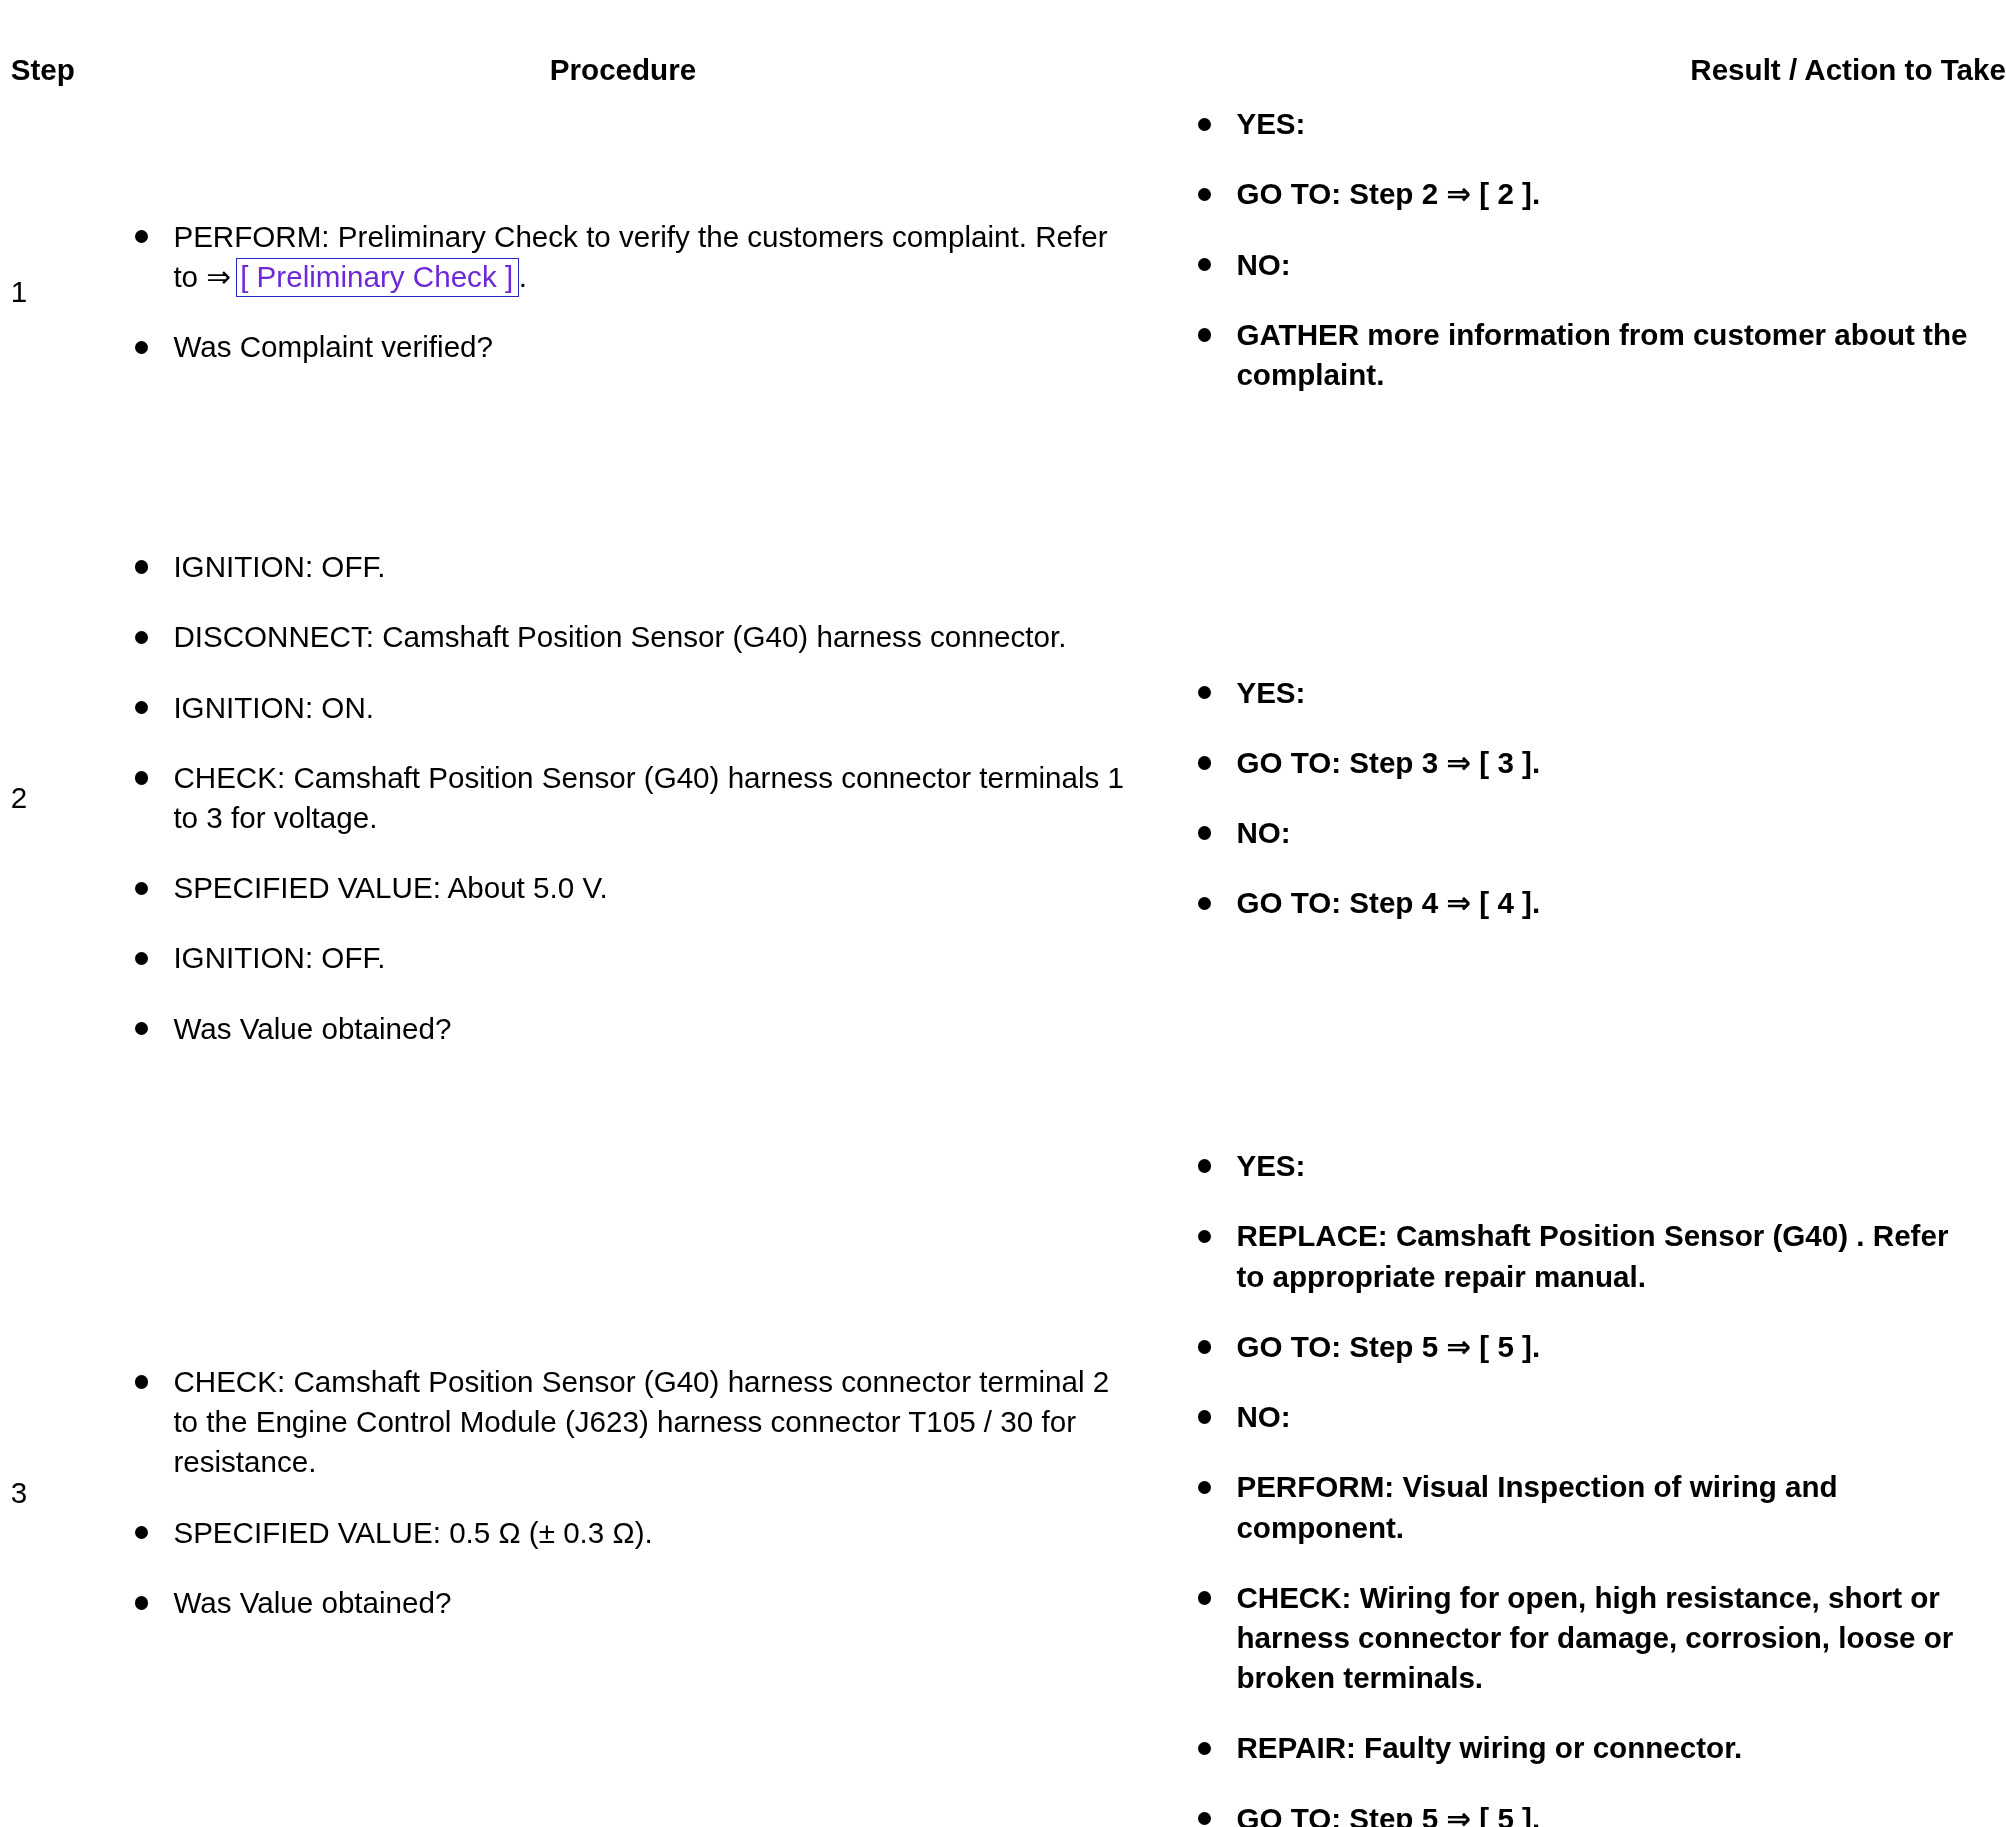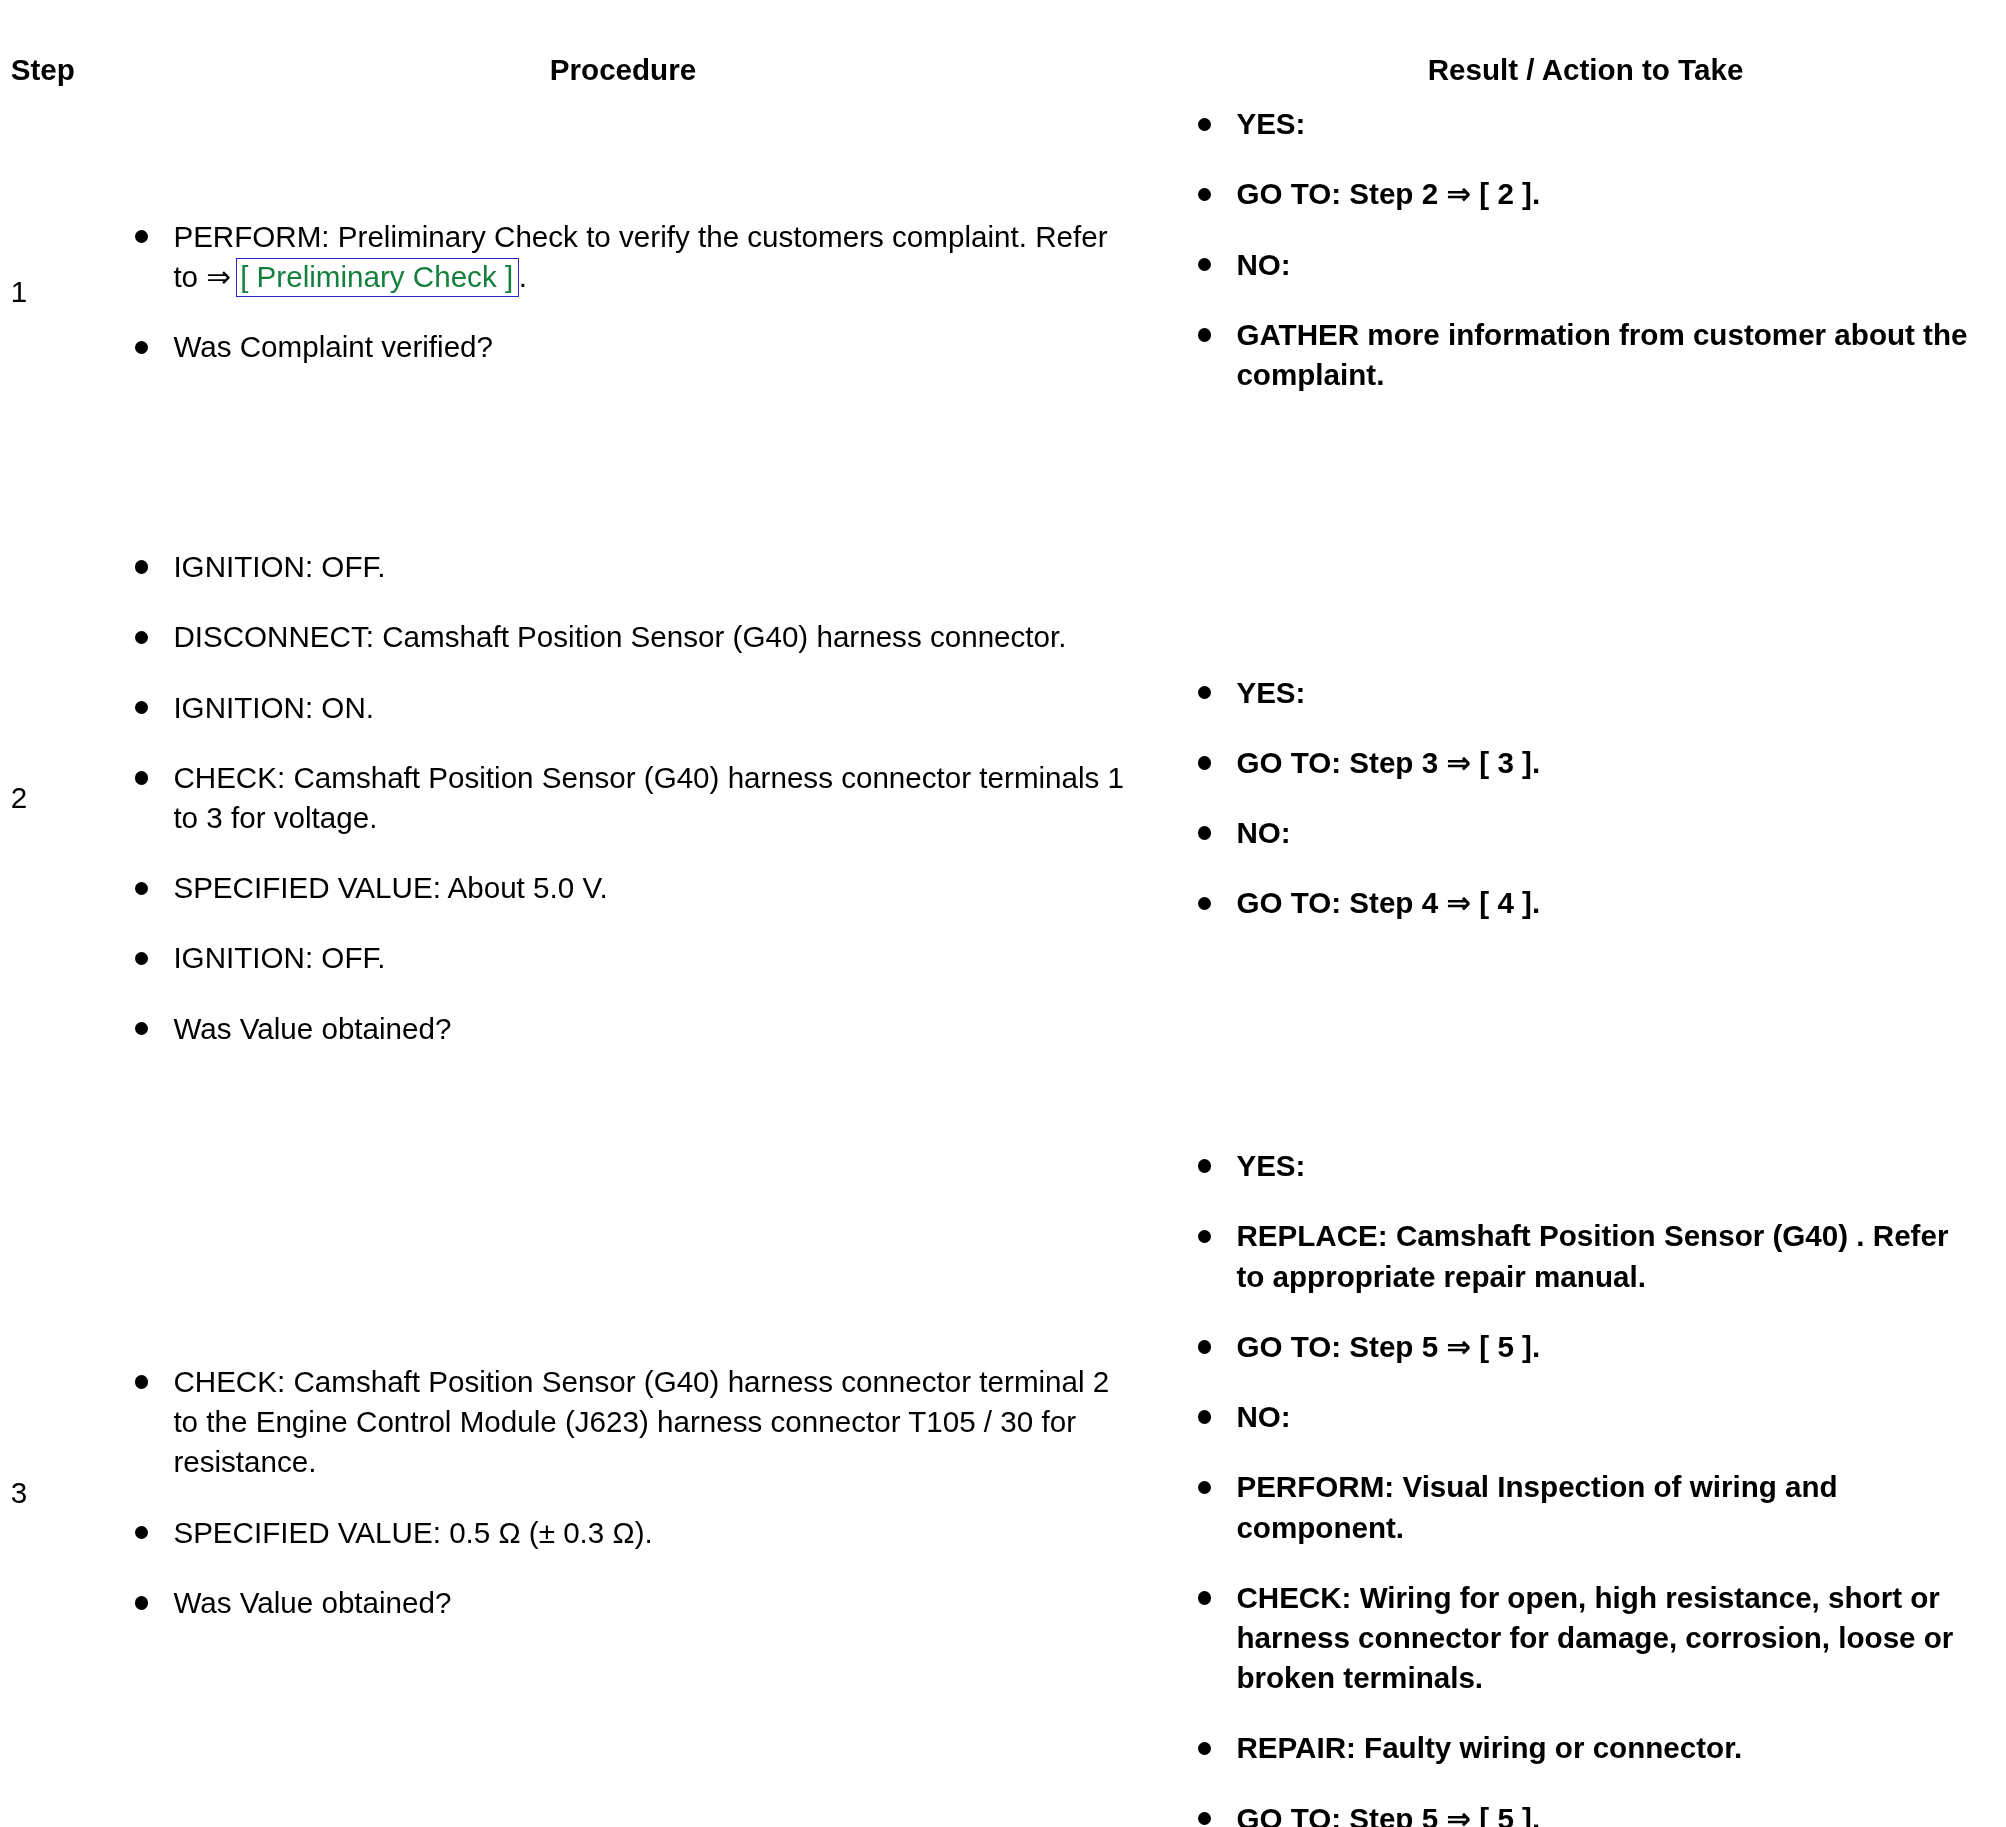--- a/index.html
+++ b/index.html
@@ -11,21 +11,21 @@
     color: #000000;
     font-family: "Liberation Sans", "DejaVu Sans", sans-serif;
     font-size: 29.6px;
   }
   .doc-table { display: flex; flex-direction: column; width: 100%; height: 100%; margin-top: 48px; }
 
   
   .header-row { display: flex; height: 49px; font-weight: bold; padding-top: 5.4px; }
   .h-step { flex: 0 0 81px; padding-left: 10.7px; }
   .h-proc { flex: 0 0 1084px; text-align: center; }
-  .h-res  { flex: 1 1 auto; text-align: center; }
+  .h-res  { flex: 1 1 auto; text-align: right; }
 
   
   .row { display: flex; }
   .row-1 { height: 390px; }
   .row-2 { height: 622px; }
   .row-3 { height: 767px; }
 
   .col-step {
     flex: 0 0 81px;
     display: flex; align-items: center;
@@ -53,21 +53,21 @@
     border-radius: 50%;
     background: #000000;
   }
   .txt { line-height: 1.36; }
 
   .link-box {
     display: inline-block;
     margin-left: 5.4px;
     padding: 0 4.5px 1.8px 2.7px;
     border: 1.8px solid var(--link_box, #2626c9);
-    color: #15803d;
+    color: #6d28d9;
     text-decoration: none;
     white-space: nowrap;
     cursor: pointer;
     line-height: 1.2;
   }
 </style>
 </head>
 <body>
 
 <div class="doc-table">

